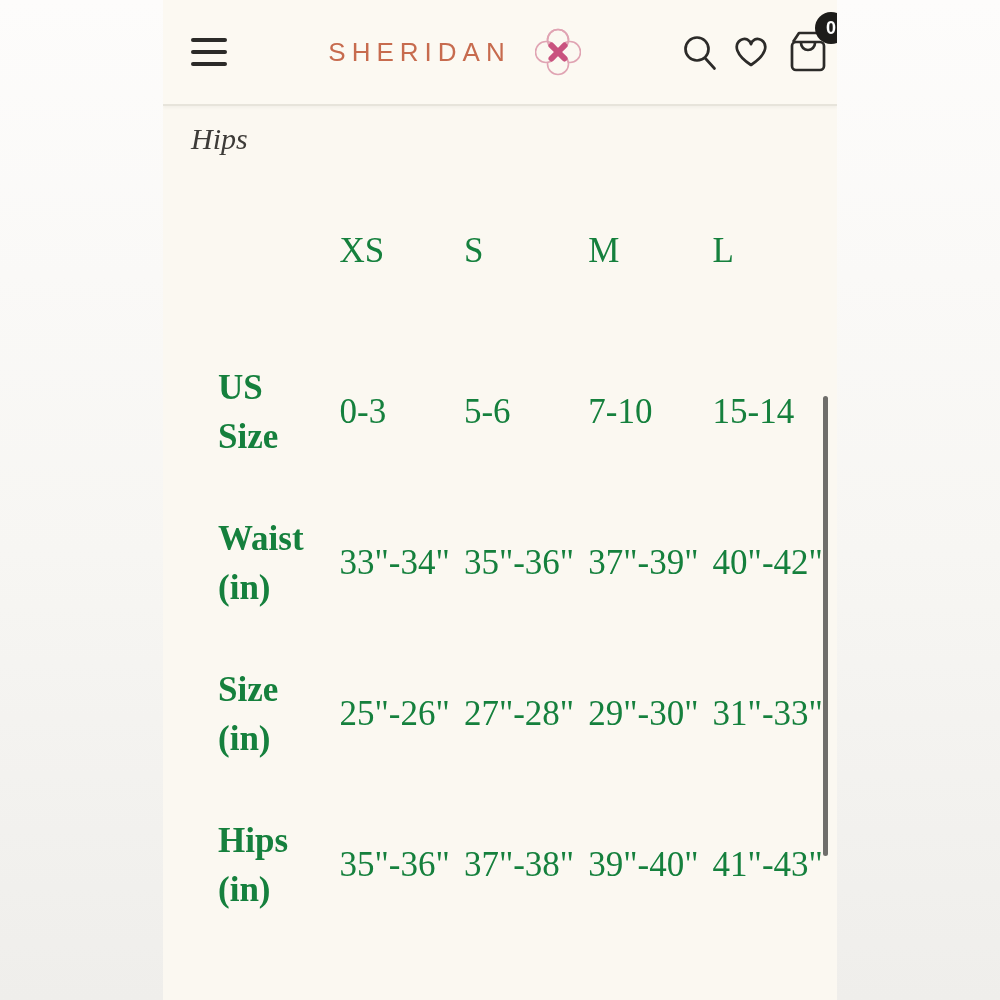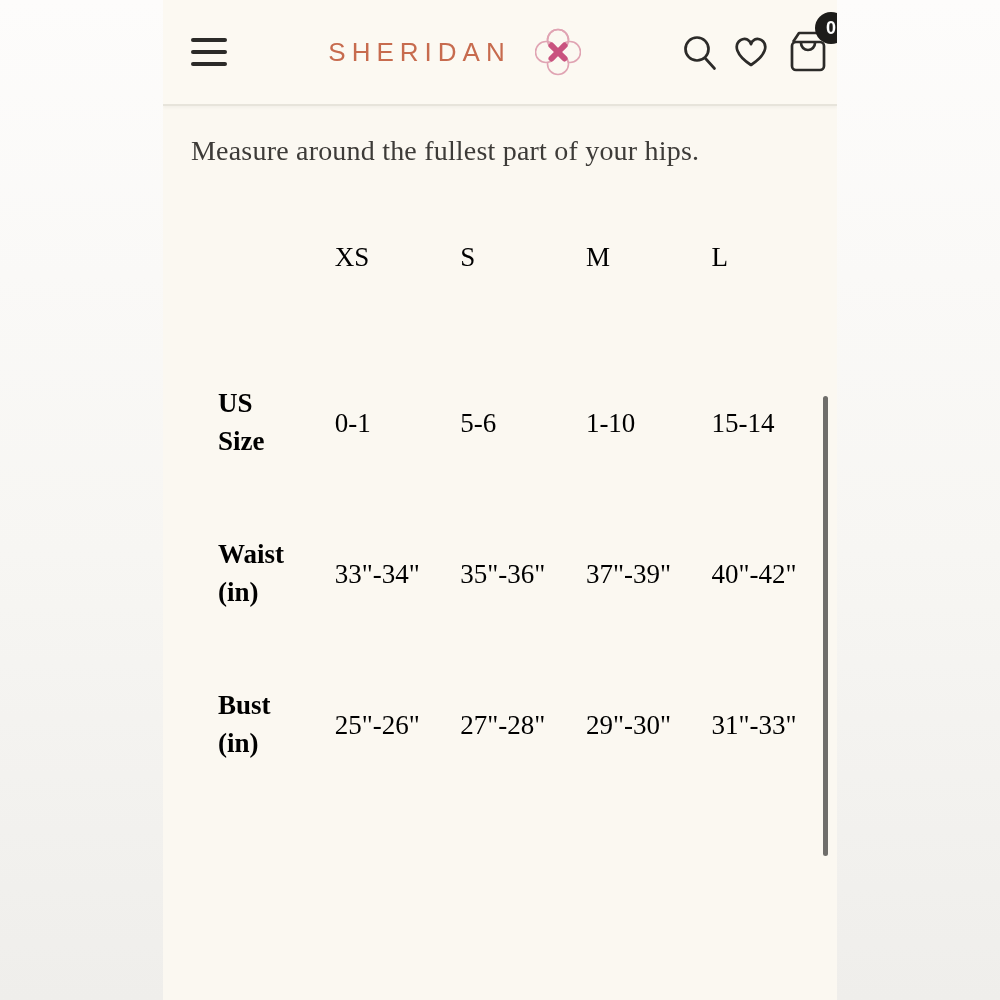--- a/index.html
+++ b/index.html
@@ -40,21 +40,21 @@
     font-family:"Liberation Sans", sans-serif; font-size:18px; font-weight:700;
     display:flex; align-items:center; justify-content:center;
   }
   
   main { padding:16px 0 0 28px; }
   .page-title { margin:0; font-style:italic; font-weight:400; font-size:30px; line-height:1.15; }
   .page-desc  { margin:12px 0 0; font-size:28px; line-height:1.2; letter-spacing:0.2px; }
   .size-table {
     margin:42px 0 0 27px;
     border-collapse:collapse; table-layout:fixed;
-    font-size:27px; color:#000000;
+    font-size:35px; color:#15803d;
   }
   .size-table th, .size-table td { text-align:left; font-weight:400; padding:0; }
   .size-table thead th {
     height:138px; vertical-align:top; padding-top:32px;
   }
   .size-table .lbl { width:121px; padding-right:36px; line-height:1.4;font-weight:bold; }
   .size-table .c   { width:137px; }
   .size-table tbody th, .size-table tbody td {
     height:151px; vertical-align:middle; white-space:nowrap;
   }
@@ -115,52 +115,59 @@
             <rect x="7" y="16" width="32" height="28" rx="4" fill="none" stroke="#2c2b29" stroke-width="2.7"></rect>
             <path d="M16 17 a7 7 0 0 0 14 0" fill="none" stroke="#2c2b29" stroke-width="2.7" stroke-linecap="round"></path>
           </svg>
         </button>
         <span class="badge">0</span>
       </span>
     </div>
   </header>
 
   <main>
-    <p class="page-desc">Measure around the fullest part of your hips.</p>
+    <h2 class="page-title">Hips</h2>
 
     <table class="size-table">
       <thead>
         <tr>
           <th class="lbl"></th>
           <th class="c">XS</th>
           <th class="c">S</th>
           <th class="c">M</th>
           <th class="c">L</th>
         </tr>
       </thead>
       <tbody>
         <tr>
           <th class="lbl">US Size</th>
-          <td>0-1</td>
+          <td>0-3</td>
           <td>5-6</td>
-          <td>1-10</td>
+          <td>7-10</td>
           <td>15-14</td>
         </tr>
         <tr>
           <th class="lbl">Waist (in)</th>
           <td>33"-34"</td>
           <td>35"-36"</td>
           <td>37"-39"</td>
           <td>40"-42"</td>
         </tr>
         <tr>
-          <th class="lbl">Bust (in)</th>
+          <th class="lbl">Size (in)</th>
           <td>25"-26"</td>
           <td>27"-28"</td>
           <td>29"-30"</td>
           <td>31"-33"</td>
+        </tr>
+        <tr>
+          <th class="lbl">Hips (in)</th>
+          <td>35"-36"</td>
+          <td>37"-38"</td>
+          <td>39"-40"</td>
+          <td>41"-43"</td>
         </tr>
       </tbody>
     </table>
   </main>
 
   <div class="vscroll"></div>
 </div>
 
 </body></html>

